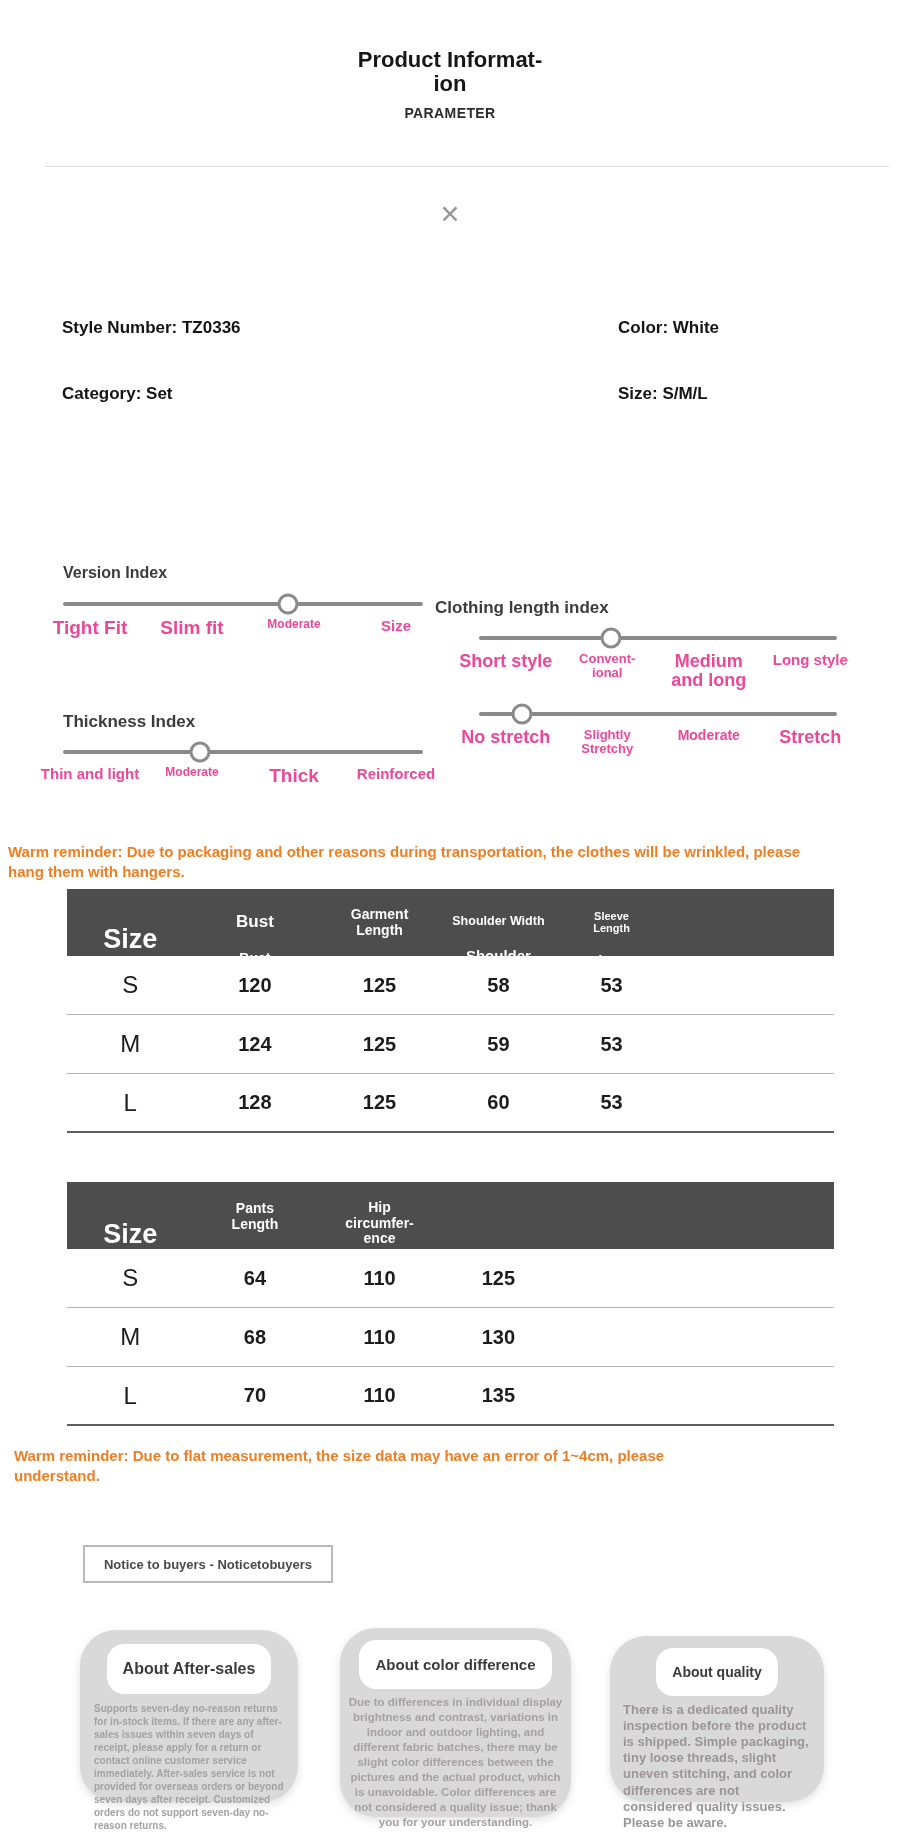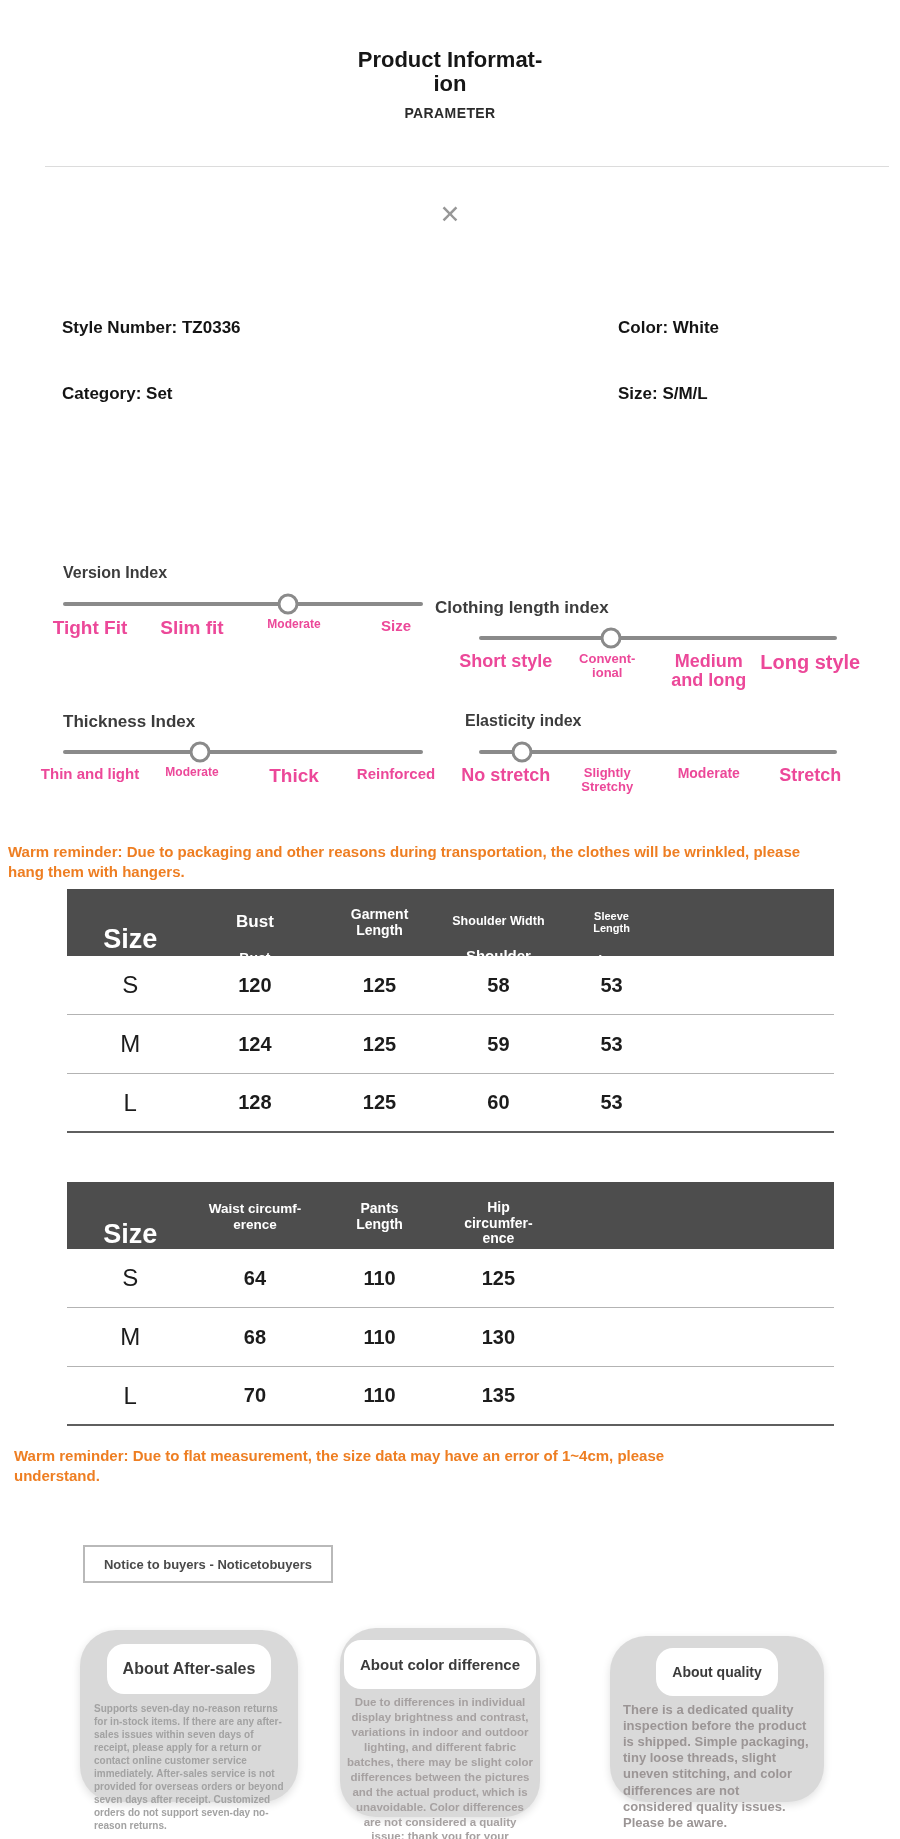--- a/index.html
+++ b/index.html
@@ -22,21 +22,21 @@
 
   
   .slider { position:absolute; }
   .slider-title { height:38px; font-size:16px; font-weight:bold; color:#3c3c3c; }
   .slider-title.big { font-size:17px; }
   .track { position:relative; height:4px; background:#8a8a8a; border-radius:2px; }
   .knob { position:absolute; top:50%; transform:translate(-50%,-50%); width:21px; height:21px; background:#fff; border:3px solid #8a8a8a; border-radius:50%; }
   .slider-labels { display:flex; margin:12px -24px 0; }
   .slider-labels span { flex:1; text-align:center; font-weight:bold; color:#ec4899; white-space:pre-line; line-height:1.05; align-self:flex-start; }
   .fs12 { font-size:12px; } .fs13 { font-size:13px; } .fs14 { font-size:14px; }
-  .fs15 { font-size:15px; } .fs17 { font-size:20px; } .fs18 { font-size:18px; } .fs19 { font-size:19px; }
+  .fs15 { font-size:15px; } .fs17 { font-size:15px; } .fs18 { font-size:18px; } .fs19 { font-size:19px; }
   .t-off-b .slider-title { margin-left:-44px; }
   .t-off-d .slider-title { margin-left:-14px; }
 
   
   .reminder { position:absolute; font-size:15px; font-weight:bold; color:#ee7e22; line-height:1.32; }
   .reminder1 { top:842px; left:8px; width:795px; }
   .reminder2 { top:1446px; left:14px; width:720px; }
 
   
   .size-table { position:absolute; left:67px; width:767px; }
@@ -55,21 +55,21 @@
   .t2 .c4 .hl1 { font-size:14px; } .t2 .c4 .hl2 { font-size:14px; }
   .cell-size { font-size:24px; font-weight:400; color:#1c1c1c; }
   .cell-num { font-size:20px; font-weight:bold; color:#1c1c1c; }
 
   
   .notice-btn { position:absolute; top:1545px; left:83px; width:250px; height:38px; border:2px solid #b9b9b9; display:flex; align-items:center; justify-content:center; font-size:13px; font-weight:bold; color:#4a4a4a; background:#fff; }
 
   
   .card { position:absolute; background:#d9d9d9; border-radius:36px; box-shadow:0 3px 8px rgba(0,0,0,.12); }
   .card1 { top:1630px; left:80px;  width:218px; height:172px; }
-  .card2 { top:1628px; left:340px; width:200px; height:189px; }
+  .card2 { top:1628px; left:340px; width:231px; height:189px; }
   .card3 { top:1636px; left:610px; width:214px; height:166px; }
   .card-pill { background:#fff; border-radius:17px; padding:16px 16px; margin:12px auto 6px; width:fit-content; font-weight:bold; color:#3b3b3b; }
   .card1 .card-pill { font-size:16px; margin-top:14px; }
   .card2 .card-pill { font-size:15px; }
   .card3 .card-pill { font-size:14px; }
   .card-body { font-weight:bold; }
   .card1 .card-body { font-size:10px;   color:#a2a2a2; text-align:left;   padding:2px 12px 0 14px; line-height:1.3; }
   .card2 .card-body { font-size:11.5px; color:#a6a1a1; text-align:center; padding:0 7px;  line-height:1.3; }
   .card3 .card-body { font-size:13px;   color:#9b9595; text-align:left;   padding:0 13px; line-height:1.24; }
 </style>
@@ -132,21 +132,20 @@
     </div>
     <div class="slider-labels">
       <span class="fs15">Thin and light</span>
       <span class="fs12">Moderate</span>
       <span class="fs19">Thick</span>
       <span class="fs15">Reinforced</span>
     </div>
   </div>
 
   <div class="slider t-off-d" style="top:712px; left:479px; width:358px;">
-    <div class="slider-title">Elasticity index</div>
     <div class="track">
       <div class="knob" style="left: 12%;"></div>
     </div>
     <div class="slider-labels">
       <span class="fs18">No stretch</span>
       <span class="fs13">Slightly
 Stretchy</span>
       <span class="fs14">Moderate</span>
       <span class="fs18">Stretch</span>
     </div>
@@ -199,25 +198,20 @@
       <div class="cell-num">125</div>
       <div class="cell-num">60</div>
       <div class="cell-num">53</div>
       <div></div>
     </div>
   </div>
 
   <div class="size-table t2" style="top:1182px;">
     <div class="tbl-header">
       <div class="hcell c1 h-size">Size</div>
-      <div class="hcell c2">
-        <span class="hl1">Waist circumf-
-erence</span>
-        <span class="hl2">Waist</span>
-      </div>
       <div class="hcell c3">
         <span class="hl1">Pants
 Length</span>
         <span class="hl2">length</span>
       </div>
       <div class="hcell c4">
         <span class="hl1">Hip
 circumfer-
 ence</span>
         <span class="hl2"></span>

